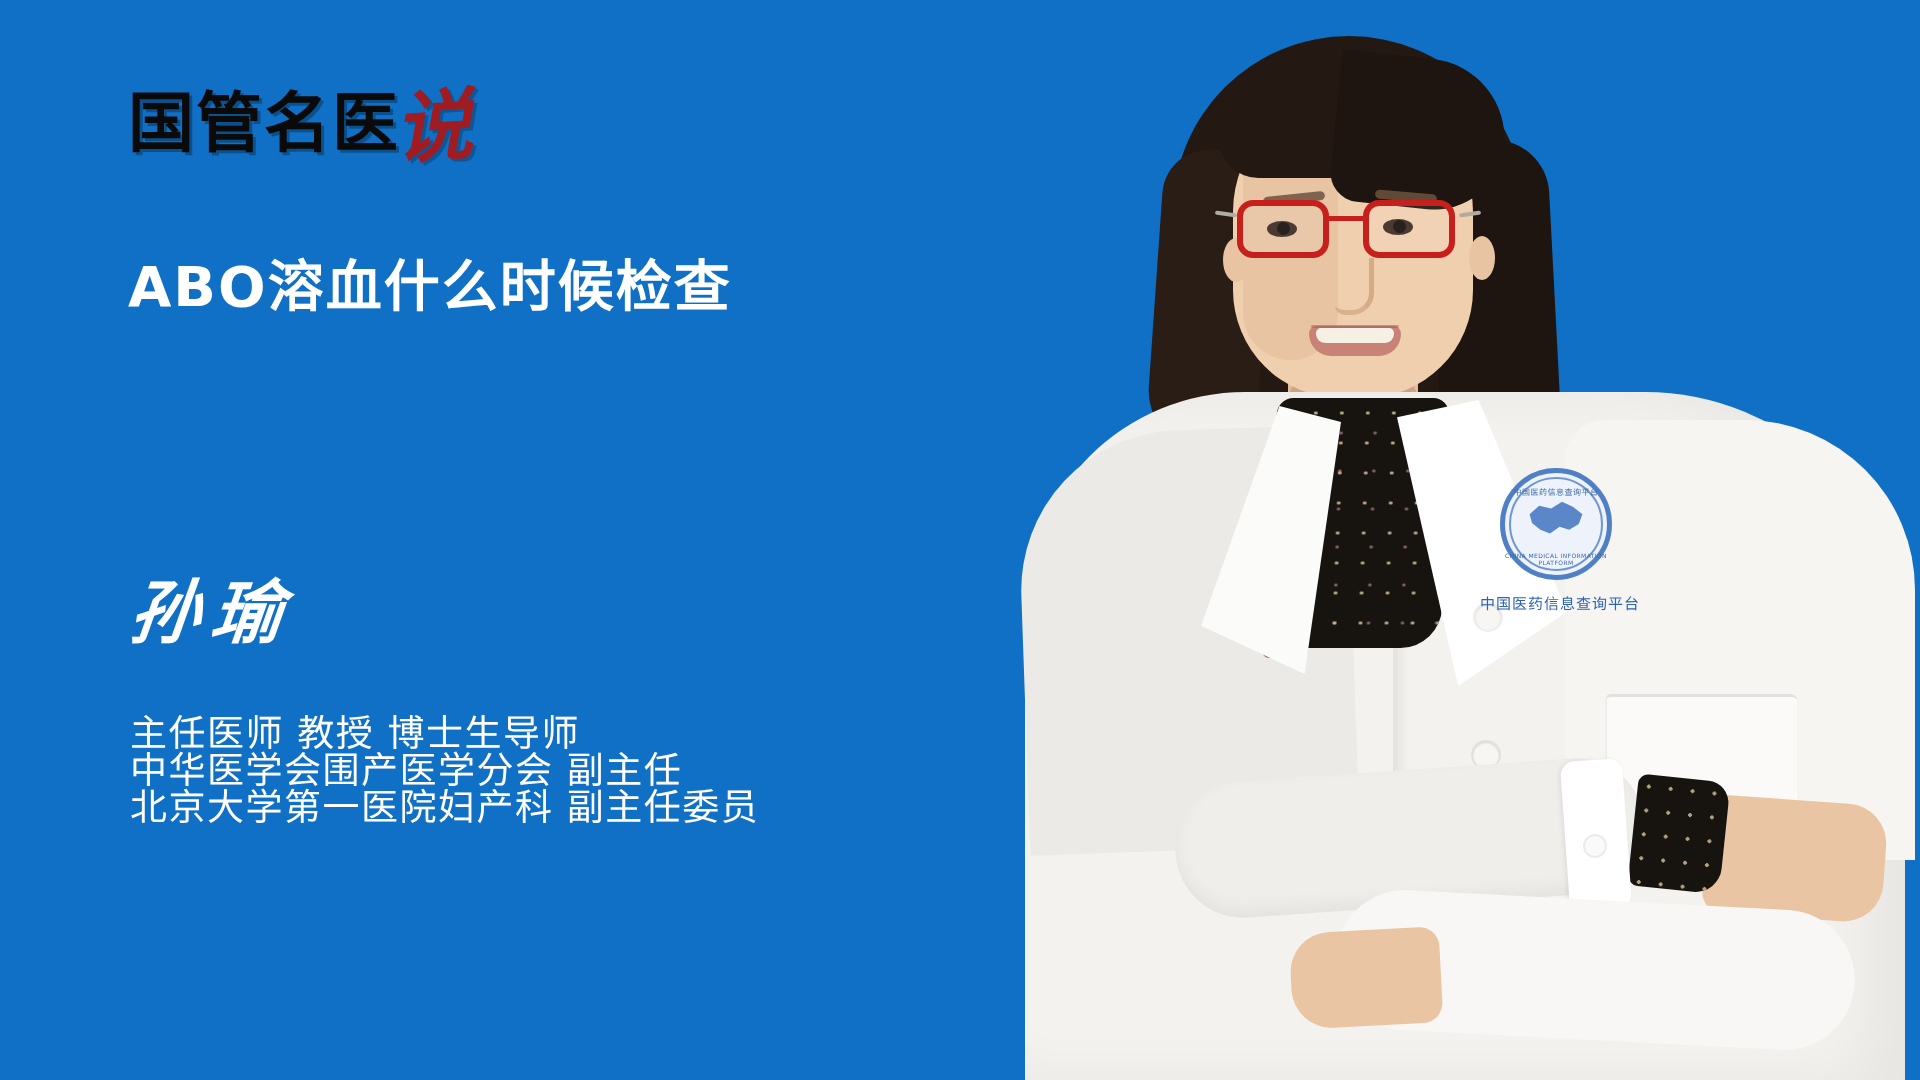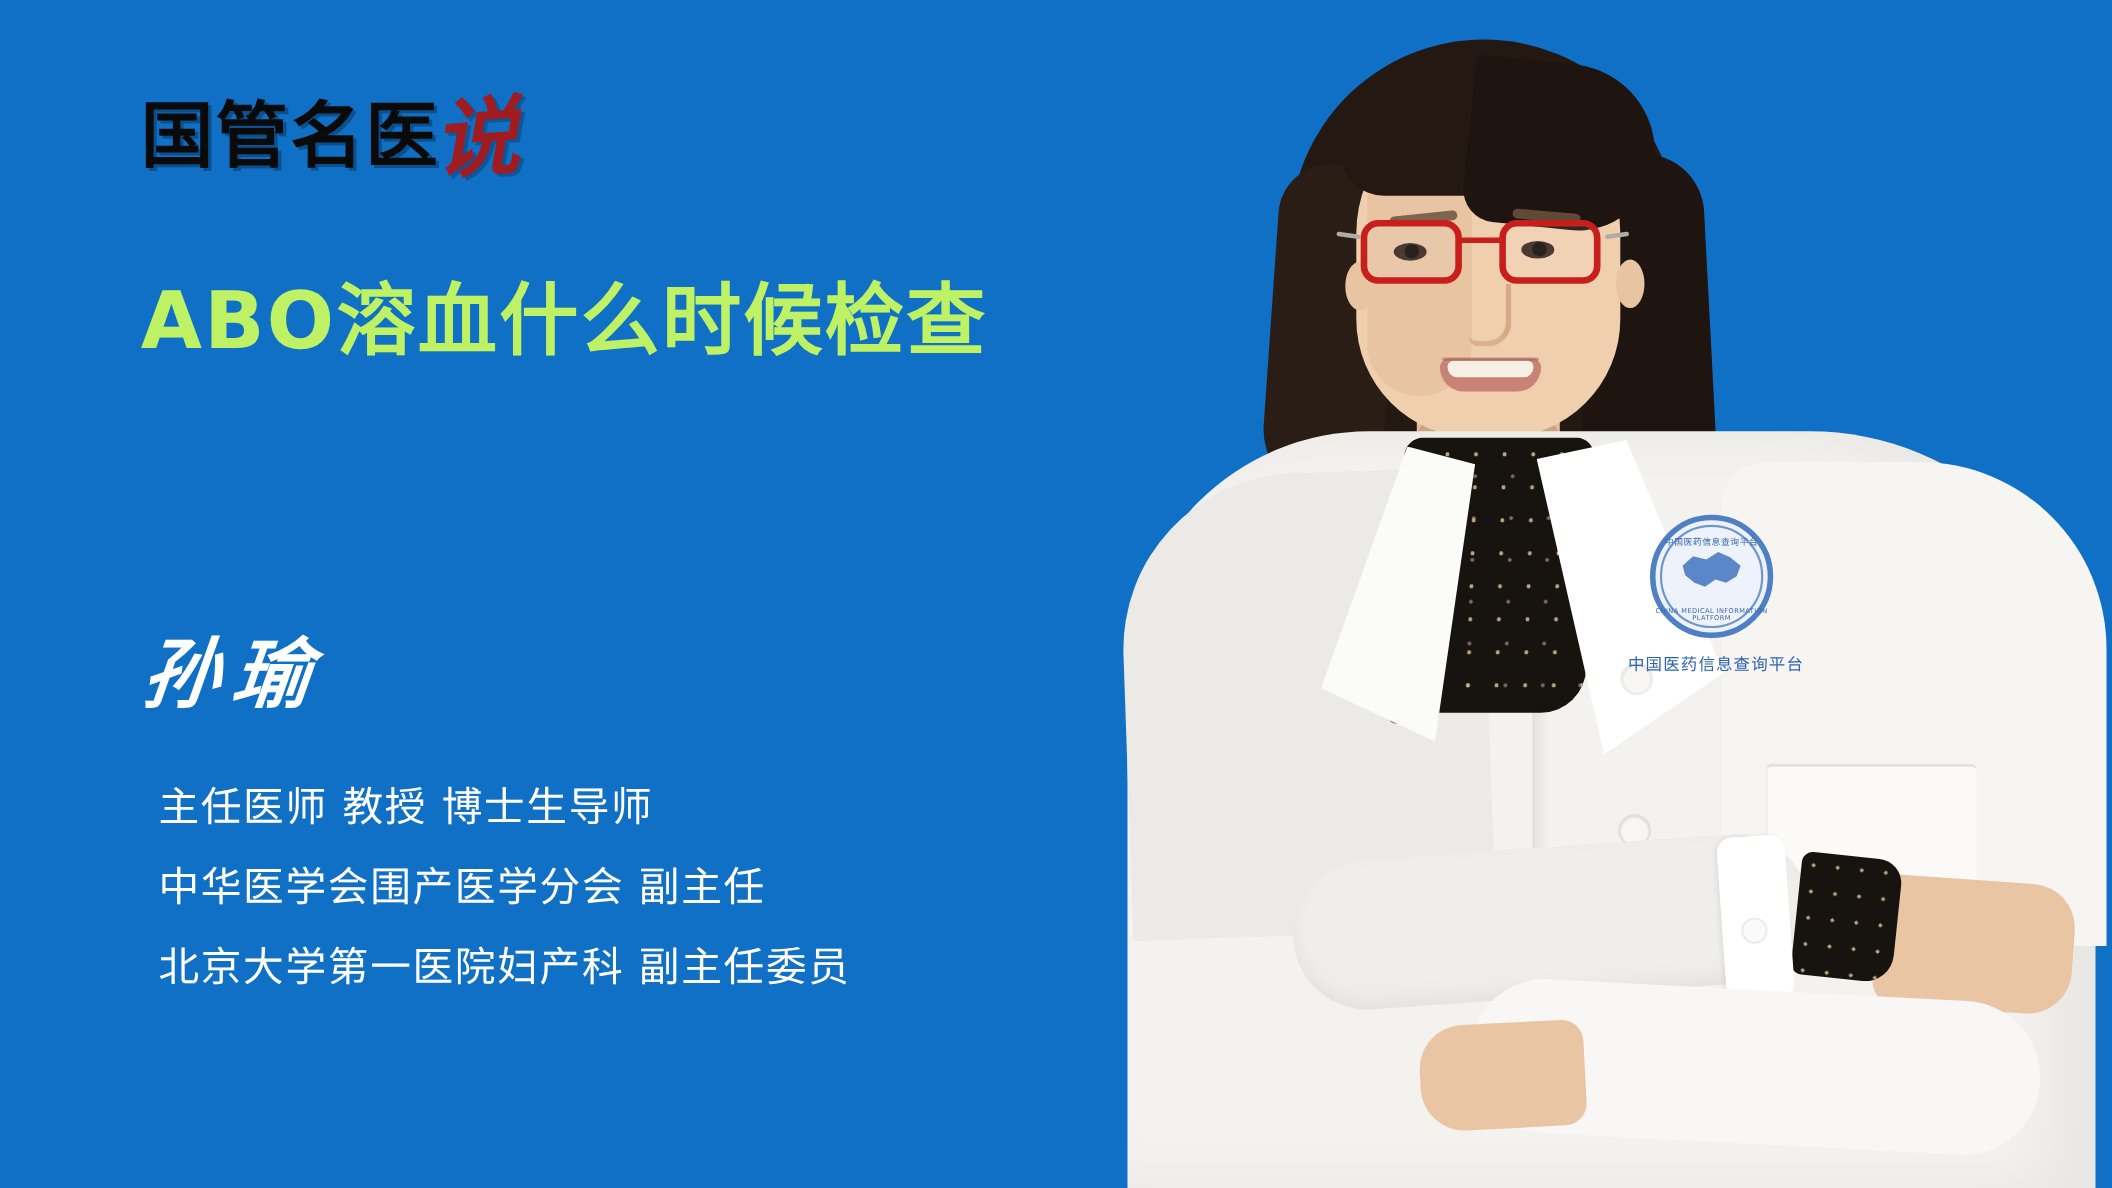--- a/index.html
+++ b/index.html
@@ -31,40 +31,40 @@
     font-size:78px;font-weight:700;
     color:#a01c21;
     font-style:italic;
     margin-left:-6px;
     transform:translateY(4px) rotate(-4deg);
     text-shadow:3px 3px 0 rgba(0,0,0,.22);
   }
 
   
   .headline{
-    position:absolute;left:128px;top:204px;
+    position:absolute;left:128px;top:218px;
     font-family:"DejaVu Sans","Liberation Sans",sans-serif;
-    font-size:72px;font-weight:700;color:#bef264;
+    font-size:56px;font-weight:700;color:#ffffff;
     letter-spacing:2px;line-height:1.1;white-space:nowrap;
   }
 
   
   .signature{
     position:absolute;left:130px;top:578px;
     font-family:"DejaVu Serif","Liberation Serif",serif;
     font-size:70px;font-weight:700;color:#ffffff;
     font-style:italic;letter-spacing:12px;
     line-height:1;white-space:nowrap;
     transform:skewX(-6deg);
   }
 
   
   .credentials{
-    position:absolute;left:144px;top:715px;
-    display:flex;flex-direction:column;gap:36px;
+    position:absolute;left:130px;top:715px;
+    display:flex;flex-direction:column;
   }
   .cred-line{
     font-family:"DejaVu Sans","Liberation Sans",sans-serif;
     font-size:37px;font-weight:400;color:#ffffff;
     letter-spacing:1.5px;line-height:1;white-space:nowrap;
   }
 
   
   .portrait{
     position:absolute;left:1005px;top:0;width:915px;height:1080px;

